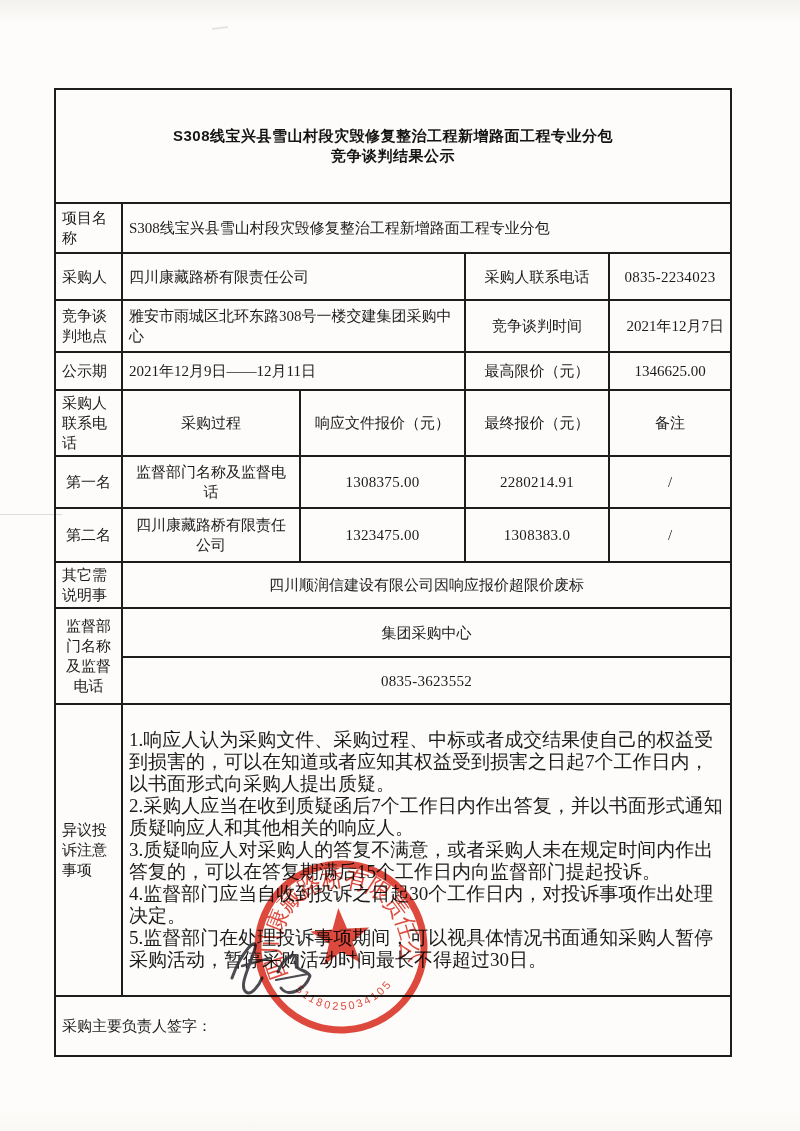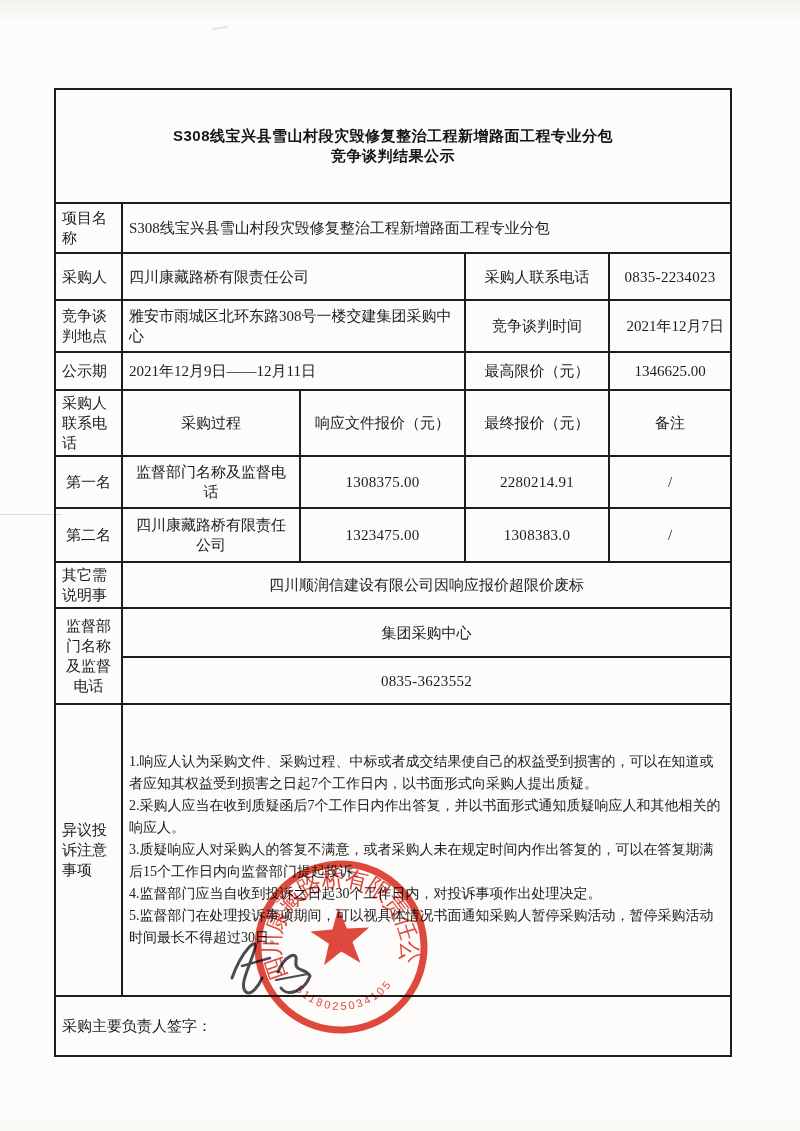--- a/index.html
+++ b/index.html
@@ -42,21 +42,21 @@
     color:#141414;
   }
   .lbl{text-align:left;}
   .ctr{text-align:center;}
   .sub-lbl{text-align:center;margin-left:32px;}
   .num{font-size:14px;text-align:center;letter-spacing:.3px;border-radius:6px;}
   .small-num{font-size:13px;text-align:center;border-radius:13px;}
   .date-cell{font-size:13.5px;text-align:right;padding:2px 2px;border-radius:8px;}
   .cand-name{font-size:14px;text-align:center;padding:2px 3px;}
   .obj-cell{padding:4px 7px;}
-  .obj-cell p{margin:0;font-size:14px;line-height:22px;text-align:left;}
+  .obj-cell p{margin:0;font-size:19px;line-height:22px;text-align:left;}
   .sign-cell{font-size:16px;padding-left:8px;}
   .stamp{
     position:absolute;left:241px;top:847px;width:200px;height:200px;
     mix-blend-mode:multiply;opacity:.92;
     transform:rotate(-4deg);
     pointer-events:none;
   }
   .stamp text{font-family:"Liberation Sans","DejaVu Sans",sans-serif;}
   .signature{
     position:absolute;left:218px;top:928px;width:115px;height:78px;

